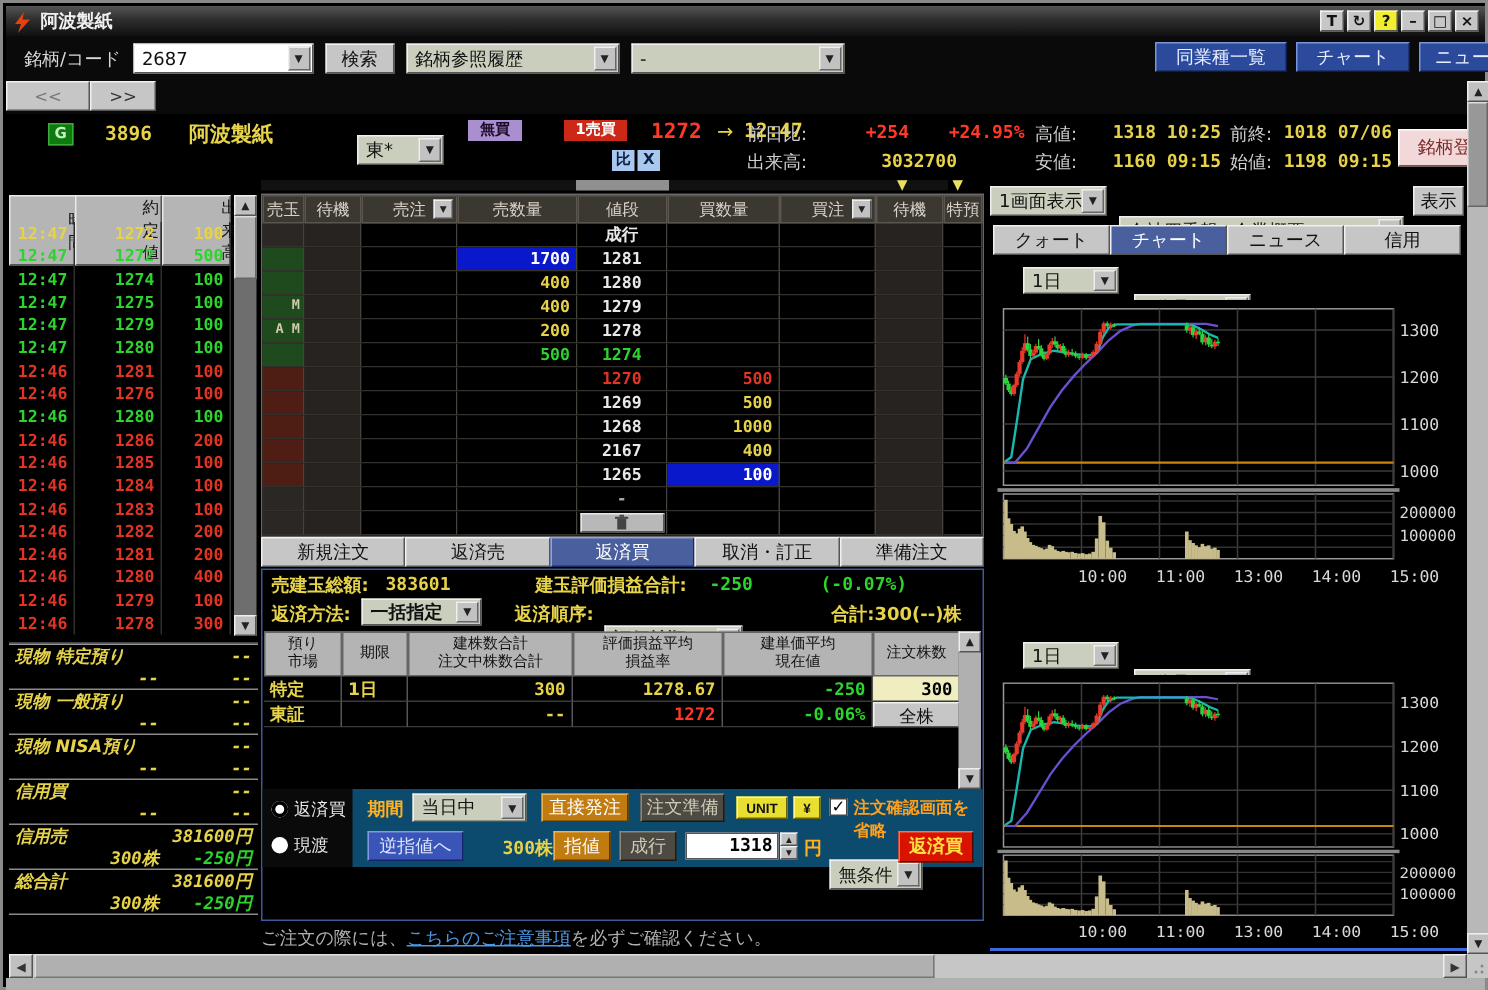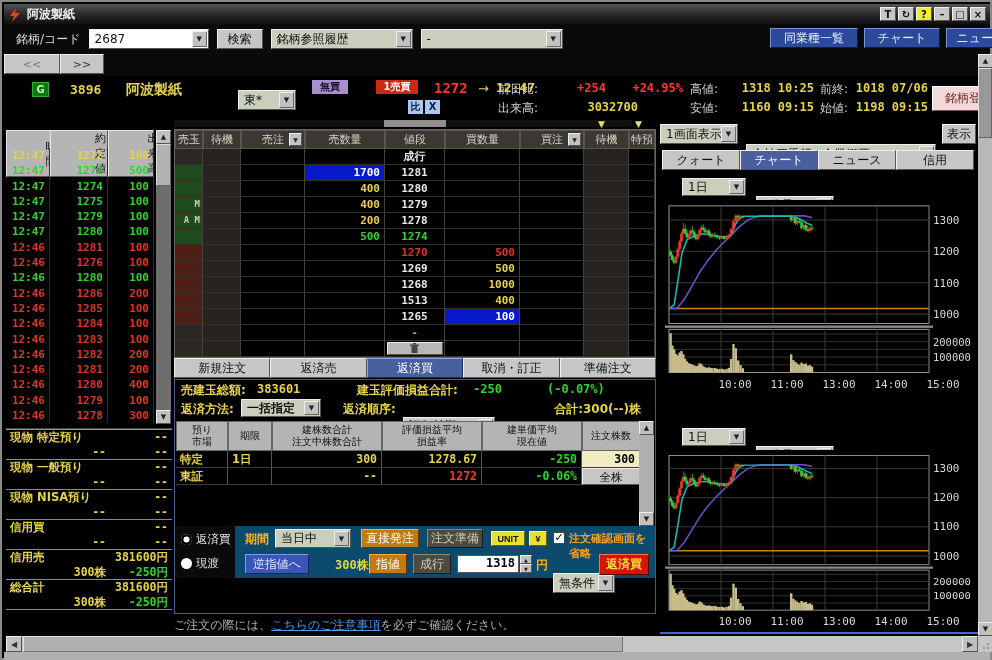--- a/index.html
+++ b/index.html
@@ -81,21 +81,21 @@
   .tape-row { display:grid; grid-template-columns:44px 58px 46px; height:15.3px; }
   .tc { font-size:11px; font-family:"DejaVu Sans Mono","Liberation Mono",monospace; font-weight:bold;
     text-align:right; padding-right:4px; border-right:1px solid #2e2e2e; line-height:15px; }
   .tc.yel{color:#e6d34a}.tc.grn{color:#2ed42e}.tc.red{color:#e03424}
   #tape-sb { position:absolute; left:150px; top:8px; width:15px; height:294px; background:#6e6e6e; }
   .sbb { position:absolute; left:0; width:15px; height:14px; background:#c0c0c0; border:1px solid;
     border-color:#eee #555 #555 #eee; font-size:7px; color:#222; display:flex; align-items:center; justify-content:center; }
   #tape-thumb { position:absolute; left:0; top:14px; width:15px; height:42px; background:#b2b2b2;
     border:1px solid; border-color:#ddd #666 #666 #ddd; }
   #acct { position:absolute; left:0; top:306px; width:166px; border-top:2px groove #999; }
-  .acct-sec { height:30px; border-bottom:1px solid #8a8a8a; position:relative; }
+  .acct-sec { height:30px; border-bottom:1px solid #8a8a8a; position:relative;font-style:italic; }
   .acct-l1, .acct-l2 { position:absolute; left:4px; right:4px; height:15px; font-size:11.5px; font-weight:bold; }
   .acct-l1 { top:0; } .acct-l2 { top:15px; }
   .a-val { position:absolute; right:0; top:0; }
   .a-mid { position:absolute; right:62px; top:0; }
 
   
   #midcol { position:absolute; left:172px; top:118px; width:482px; height:516px; }
   #mini-sb { position:absolute; left:0; top:0; width:458px; height:7px; background:#111; }
   #mini-thumb { position:absolute; left:210px; top:0; width:62px; height:7px; background:#909090; }
   .sort-arr { position:absolute; top:-1px; color:#e8e060; font-size:9px; }
@@ -538,21 +538,21 @@
             <div class="bc qty yel">1000</div>
             <div class="bc"></div>
             <div class="bc wait"></div>
             <div class="bc"></div>
           </div>
           <div class="b-grid b-row">
             <div class="bc tama bid"></div>
             <div class="bc wait"></div>
             <div class="bc"></div>
             <div class="bc qty "></div>
-            <div class="bc price wht">1513</div>
+            <div class="bc price wht">2167</div>
             <div class="bc qty yel">400</div>
             <div class="bc"></div>
             <div class="bc wait"></div>
             <div class="bc"></div>
           </div>
           <div class="b-grid b-row">
             <div class="bc tama bid"></div>
             <div class="bc wait"></div>
             <div class="bc"></div>
             <div class="bc qty "></div>

